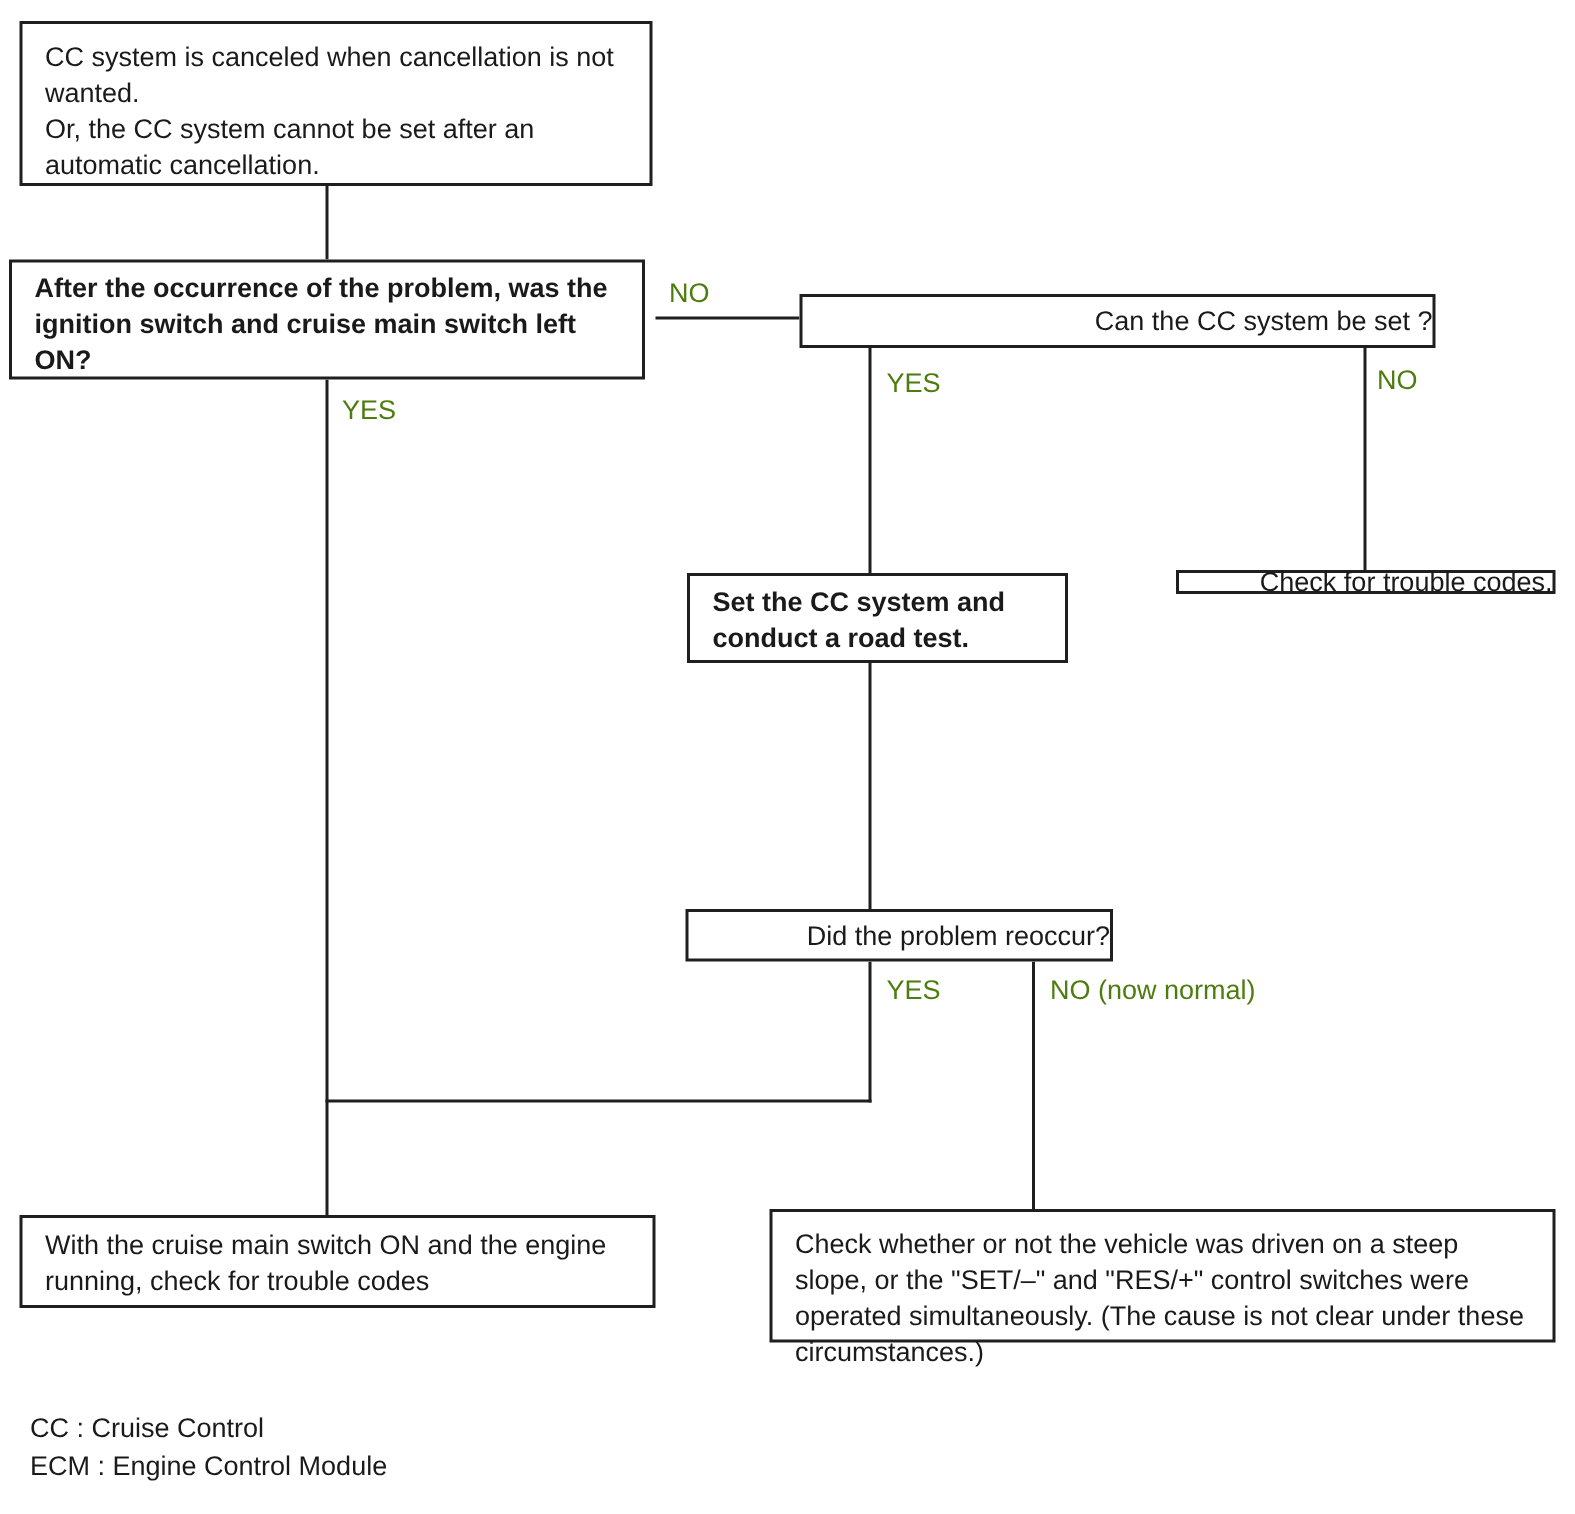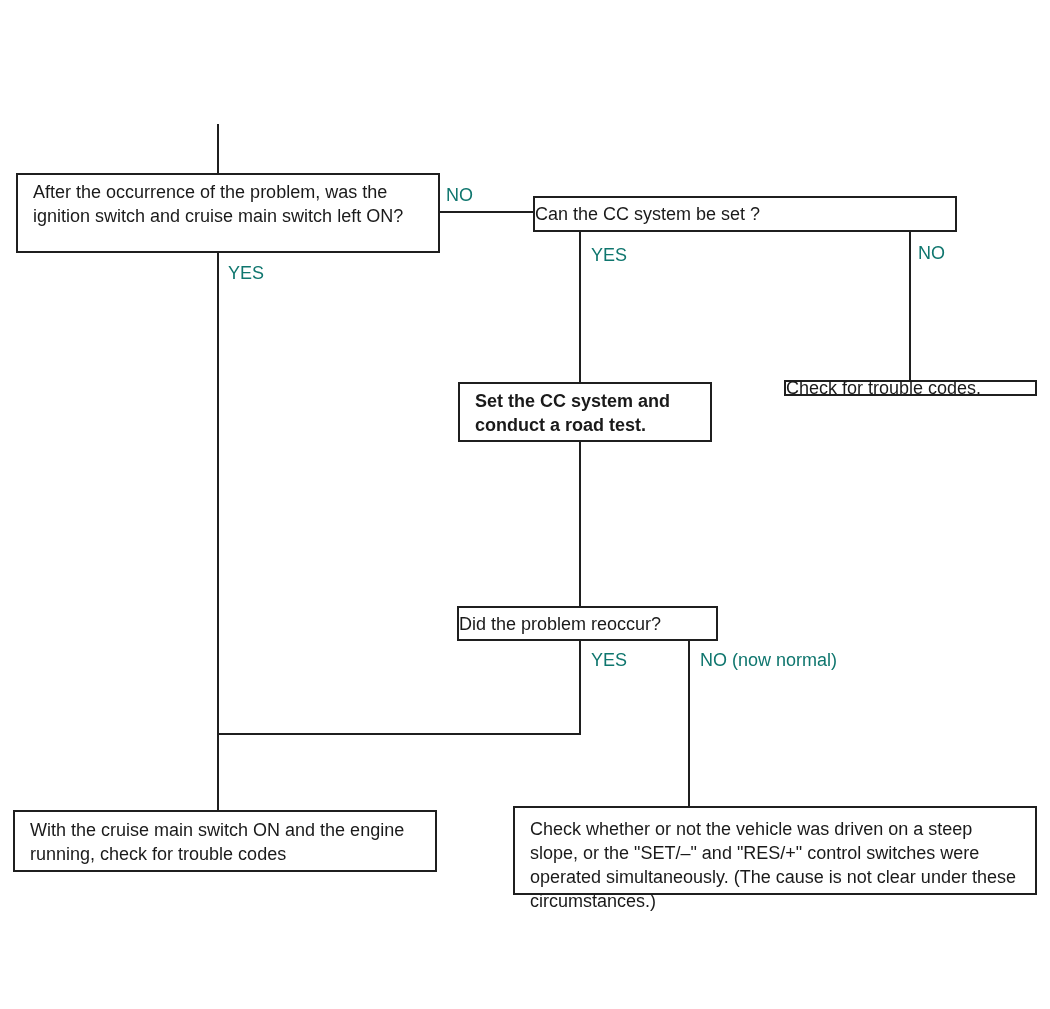--- a/index.html
+++ b/index.html
@@ -21,47 +21,47 @@
     position: absolute;
     border: 2px solid #1f1f1f;
     background: #ffffff;
     box-sizing: border-box;
     text-align: left;
   }
   .node .txt { display: block; }
   .node.center {
     display: flex;
     align-items: center;
-    justify-content: flex-start;
+    justify-content: flex-end;
     text-align: center;
     padding: 0;
   }
   .connector {
     position: absolute;
     background: #1f1f1f;
   }
   .edge-label {
     position: absolute;
     white-space: nowrap;
-    color: #0f766e;
+    color: #4d7c0f;
   }
   .legend {
     position: absolute;
     left: 20px;
     top: 940px;
     line-height: 25px;
   }
 
   
   #n-symptom      { left: 13px;  top: 14px;  width: 422px; height: 110px; padding: 10px 12px 0 15px; }
-  #n-ignition     { left: 16px;  top: 173px; width: 424px; height: 80px;  padding: 5px 12px 0 15px; }
+  #n-ignition     { left: 6px;  top: 173px; width: 424px; height: 80px;  padding: 5px 12px 0 15px; font-weight: bold; }
   #n-canset       { left: 533px; top: 196px; width: 424px; height: 36px; }
   #n-roadtest     { left: 458px; top: 382px; width: 254px; height: 60px;  padding: 5px 12px 0 15px; font-weight: bold; }
   #n-troublecodes { left: 784px; top: 380px; width: 253px; height: 16px; }
-  #n-reoccur      { left: 457px; top: 606px; width: 261px; height: 35px; }
+  #n-reoccur      { left: 457px; top: 606px; width: 285px; height: 35px; }
   #n-bottomleft   { left: 13px;  top: 810px; width: 424px; height: 62px;  padding: 6px 12px 0 15px; }
   #n-bottomright  { left: 513px; top: 806px; width: 524px; height: 89px; padding: 9px 10px 0 15px; }
 
   
   #c-symptom-ignition { left: 217px; top: 124px; width: 2px;   height: 49px; }
   #c-ignition-canset  { left: 437px; top: 211px; width: 96px;  height: 2px; }
   #c-ignition-down    { left: 217px; top: 253px; width: 2px;   height: 557px; }
   #c-canset-yes       { left: 579px; top: 232px; width: 2px;   height: 150px; }
   #c-canset-no        { left: 909px; top: 232px; width: 2px;   height: 148px; }
   #c-roadtest-reoccur { left: 579px; top: 442px; width: 2px;   height: 164px; }
@@ -85,20 +85,24 @@
   <div class="connector" id="c-symptom-ignition"></div>
   <div class="connector" id="c-ignition-canset"></div>
   <div class="connector" id="c-ignition-down"></div>
   <div class="connector" id="c-canset-yes"></div>
   <div class="connector" id="c-canset-no"></div>
   <div class="connector" id="c-roadtest-reoccur"></div>
   <div class="connector" id="c-reoccur-yes-v"></div>
   <div class="connector" id="c-reoccur-yes-h"></div>
   <div class="connector" id="c-reoccur-no"></div>
 
+  <div class="node" id="n-symptom">
+    <span class="txt">CC system is canceled when cancellation is not wanted.</span>
+    <span class="txt">Or, the CC system cannot be set after an automatic cancellation.</span>
+  </div>
 
   <div class="node" id="n-ignition">
     <span class="txt">After the occurrence of the problem, was the ignition switch and cruise main switch left ON?</span>
   </div>
 
   <div class="node center" id="n-canset">
     <span class="txt">Can the CC system be set ?</span>
   </div>
 
   <div class="node" id="n-roadtest">
@@ -121,14 +125,18 @@
     <span class="txt">Check whether or not the vehicle was driven on a steep slope, or the "SET/–" and "RES/+" control switches were operated simultaneously. (The cause is not clear under these circumstances.)</span>
   </div>
 
   <div class="edge-label" id="l-no-top">NO</div>
   <div class="edge-label" id="l-yes-left">YES</div>
   <div class="edge-label" id="l-yes-canset">YES</div>
   <div class="edge-label" id="l-no-canset">NO</div>
   <div class="edge-label" id="l-yes-reoccur">YES</div>
   <div class="edge-label" id="l-no-reoccur">NO (now normal)</div>
 
+  <div class="legend">
+    <div>CC : Cruise Control</div>
+    <div>ECM : Engine Control Module</div>
+  </div>
 
 </div>
 
 </body></html>

